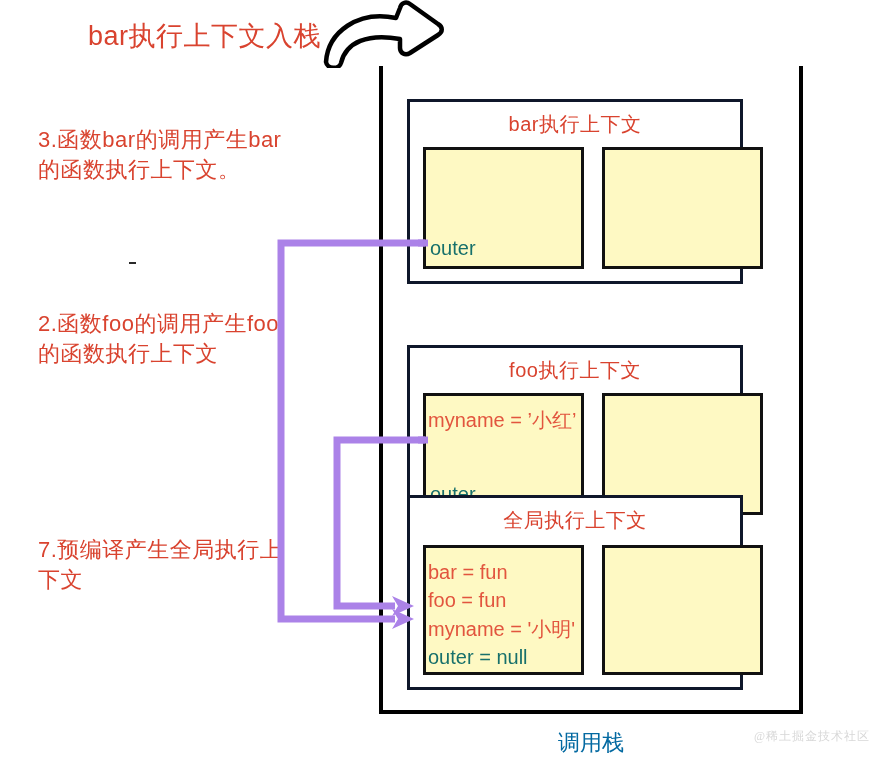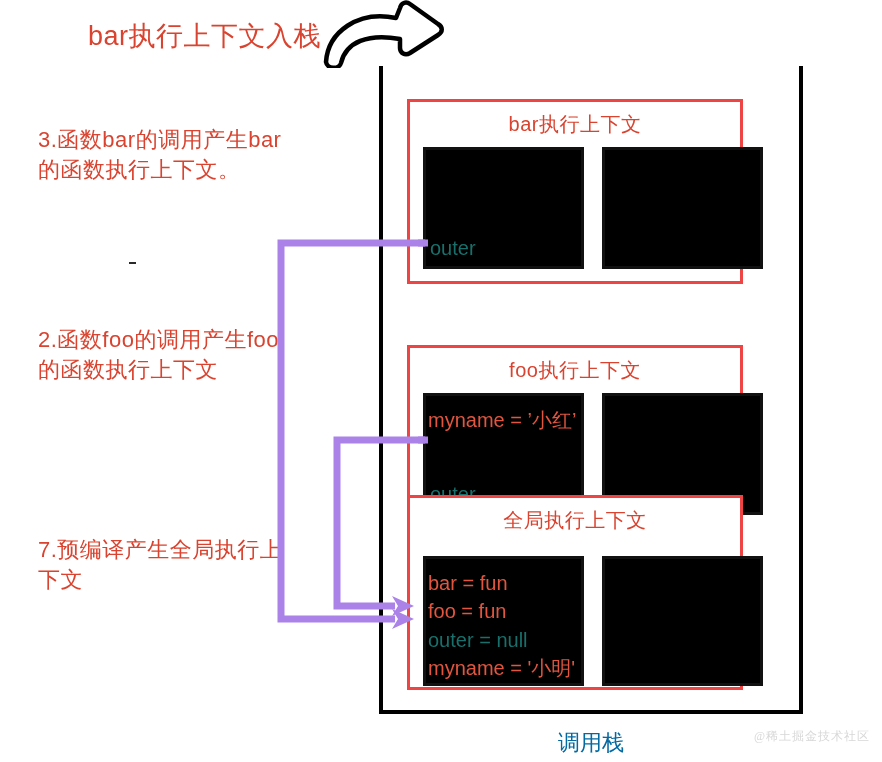--- a/index.html
+++ b/index.html
@@ -32,21 +32,21 @@
     top: 18px;
     font-size: 27px;
   }
   #annot-3 {
     left: 38px;
     top: 125px;
     width: 250px;
   }
   #annot-2 {
     left: 38px;
-    top: 325px;
+    top: 309px;
     width: 250px;
   }
   #annot-1 {
     left: 38px;
     top: 535px;
     width: 250px;
   }
   #stray-dot {
     position: absolute;
     left: 129px;
@@ -98,21 +98,21 @@
     text-align: center;
     color: #0369a1;
     font-size: 22px;
   }
 
   
   .ctx-box {
     position: absolute;
     left: 407px;
     width: 336px;
-    border: 3px solid #ef4444;
+    border: 3px solid #0f172a;
     background: #ffffff;
     box-sizing: border-box;
   }
   #ctx-bar    { top: 99px;  height: 185px; }
   #ctx-foo    { top: 297px; height: 185px; margin-top: 48px; }
   #ctx-global { top: 495px; height: 195px; }
 
   .ctx-title {
     position: absolute;
     left: 0;
@@ -120,28 +120,28 @@
     width: 100%;
     text-align: center;
     color: #d9432f;
     font-size: 20px;
     letter-spacing: 0.5px;
   }
 
   .slot {
     position: absolute;
     border: 3px solid #111111;
-    background: #000000;
+    background: #fef9c3;
     box-sizing: border-box;
     overflow: hidden;
   }
   .slot-left  { left: 13px;  width: 161px; }
   .slot-right { left: 192px; width: 161px; }
   #ctx-bar .slot, #ctx-foo .slot { top: 45px; height: 122px; }
-  #ctx-global .slot { top: 58px; height: 130px; }
+  #ctx-global .slot { top: 47px; height: 130px; }
 
   .var-list {
     position: absolute;
     left: 0px;
     top: 0px;
     width: 168px;
     padding: 10px 0 0 2px;
     box-sizing: border-box;
   }
   .var {
@@ -235,22 +235,22 @@
     </div>
     <div class="slot slot-right"></div>
   </div>
 
   <div class="ctx-box" id="ctx-global">
     <div class="ctx-title">全局执行上下文</div>
     <div class="slot slot-left">
       <div class="var-list">
         <div class="var">bar = fun</div>
         <div class="var">foo = fun</div>
+        <div class="var">myname = '小明'</div>
         <div class="var teal">outer = null</div>
-        <div class="var">myname = '小明'</div>
       </div>
     </div>
     <div class="slot slot-right"></div>
   </div>
 
   <svg id="connectors" viewBox="0 0 882 762">
     <g fill="none" stroke="#ab82e8" stroke-width="7" stroke-linecap="butt" stroke-linejoin="miter">
 
       <path d="M 425 243 L 281 243 L 281 619 L 395 619"></path>
 

